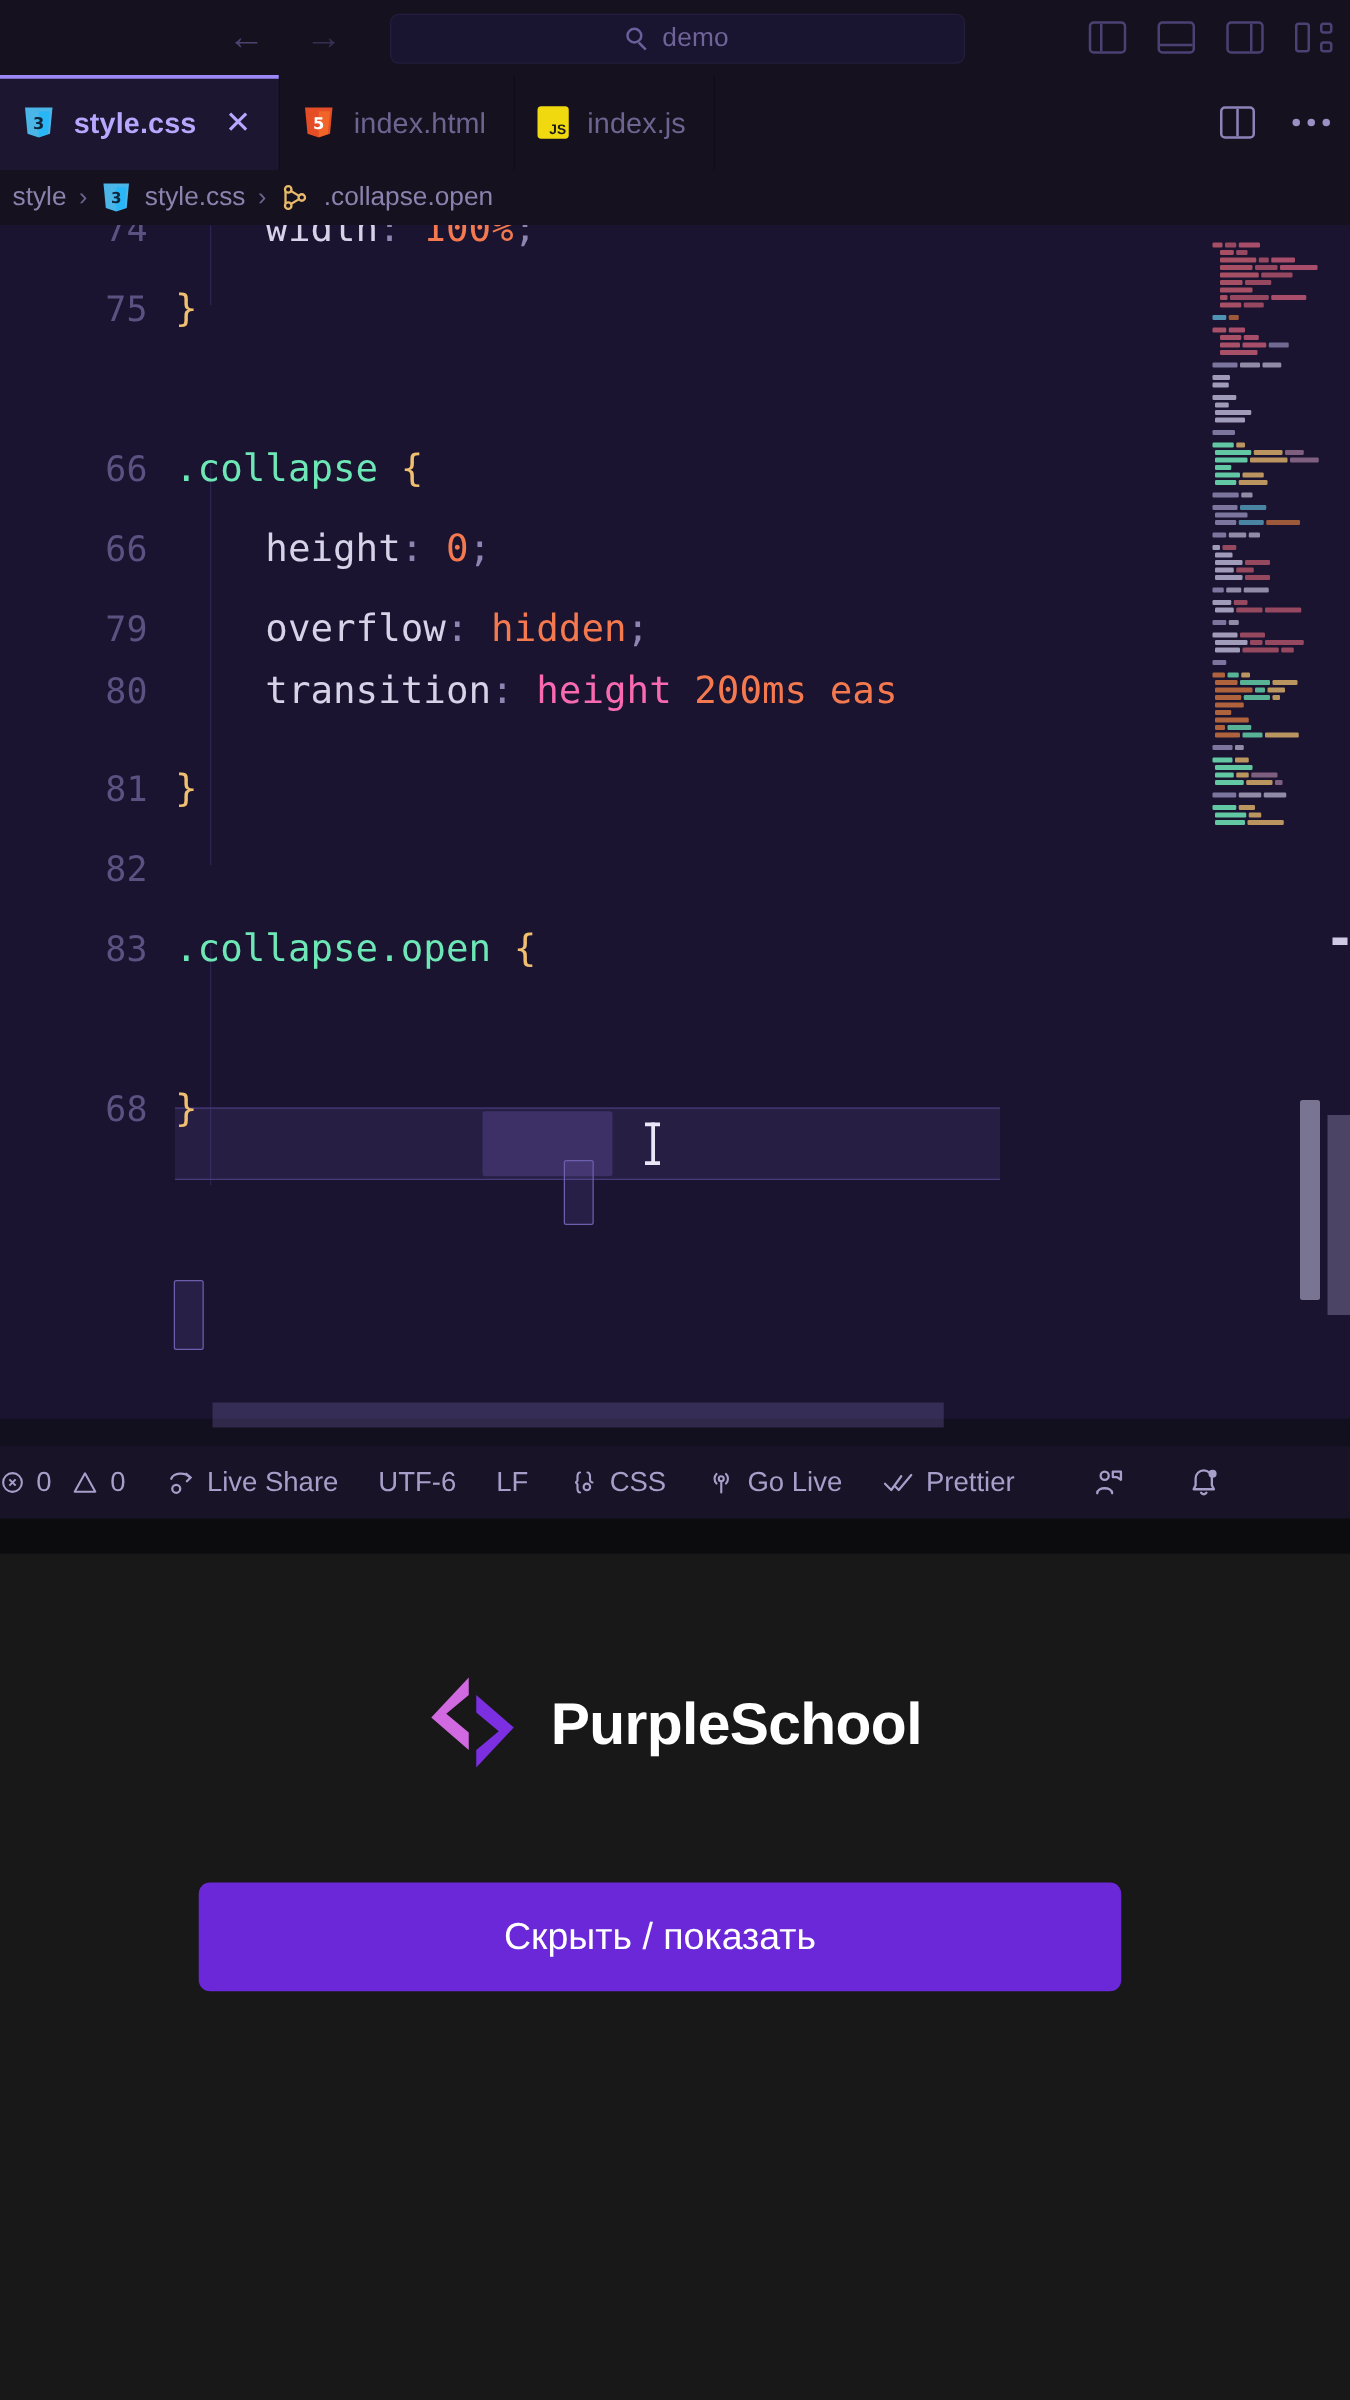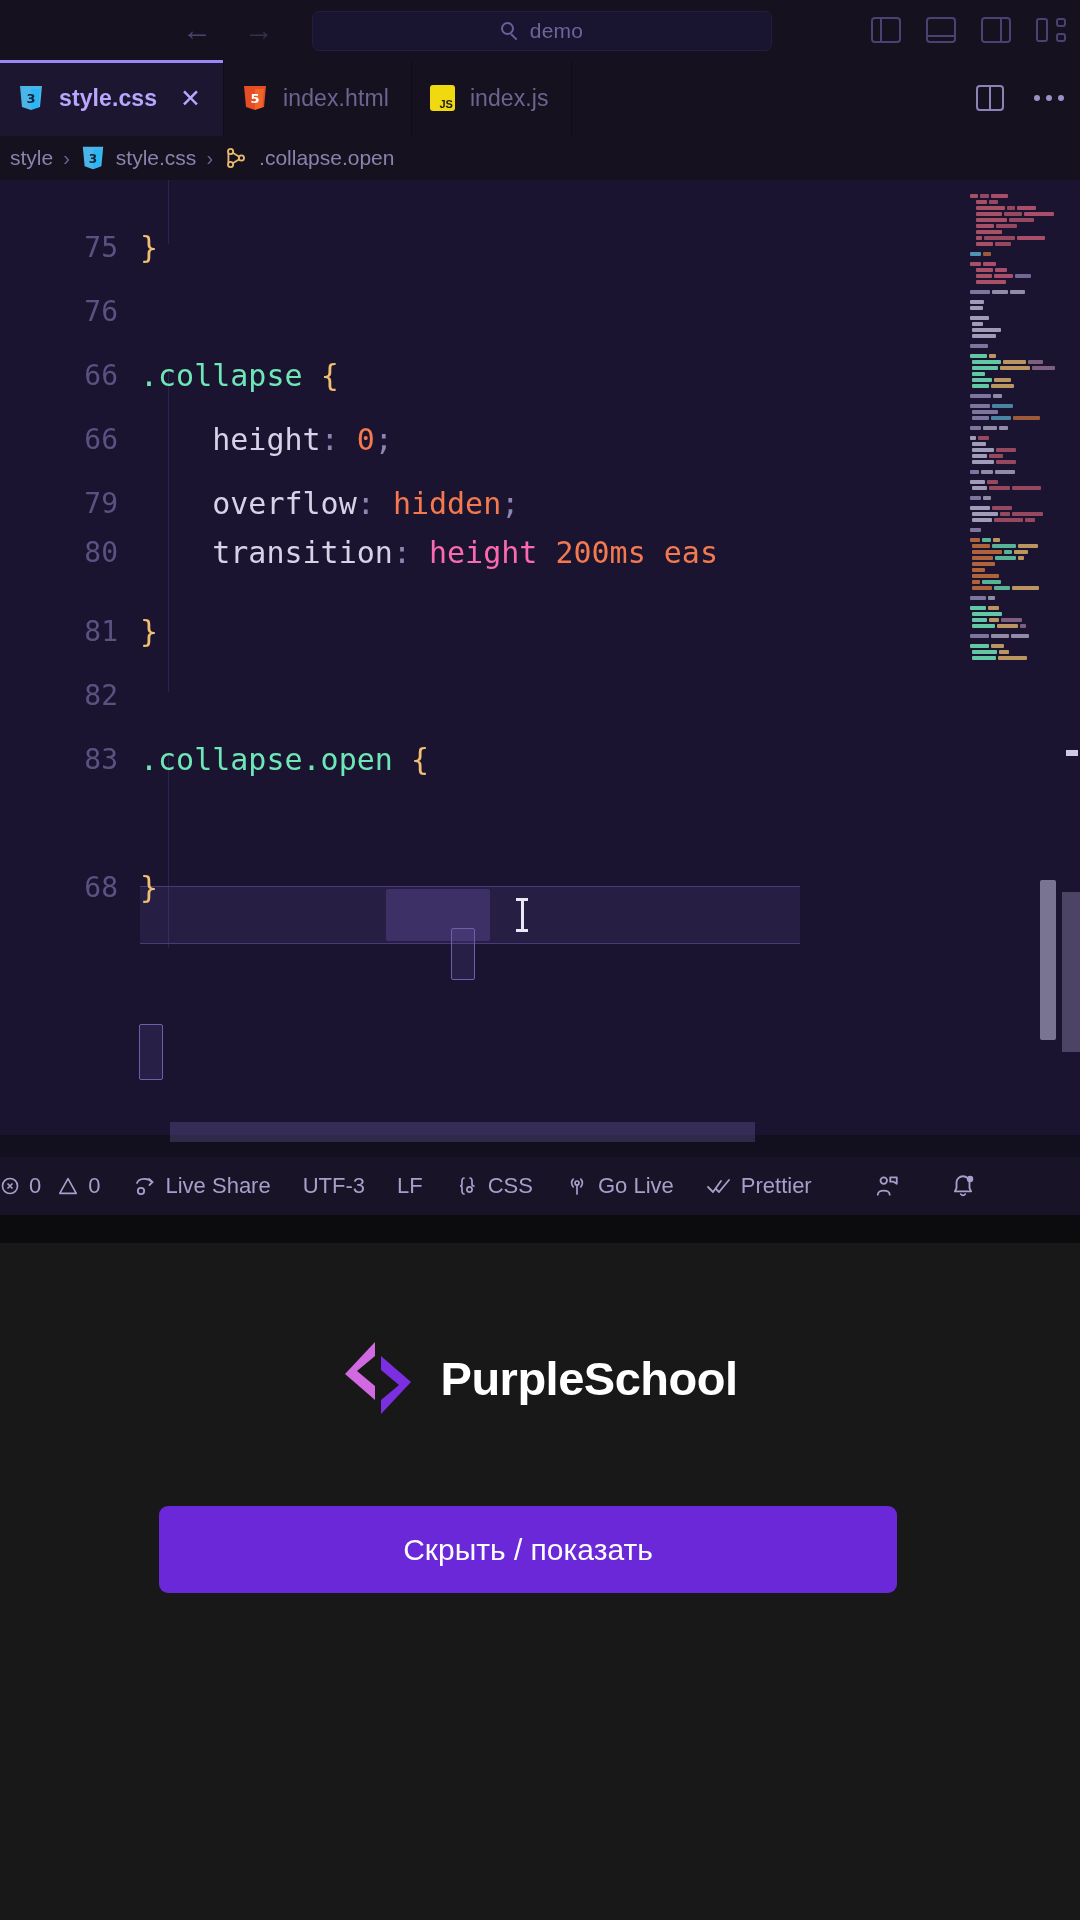--- a/index.html
+++ b/index.html
@@ -409,22 +409,22 @@
 
       <div class="guide" style="top:0;height:64px;"></div>
       <div class="guide" style="top:192px;height:320px;"></div>
       <div class="guide" style="top:576px;height:192px;"></div>
 
       <div class="cur-line-hl" style="top:706px;"></div>
 
       <div class="word-hl" style="left:386px; top:709px; width:104px; height:52px;"></div>
 
       <div class="code-area" style="top: -28px;">
+          <div class="row" style="top: 0px; position: absolute; left: 0px; width: 990px;"><span class="ln">74</span><span class="txt"><span class="c-dim">    </span><span class="c-prop">width</span><span class="c-pun">: </span><span class="c-num">100%</span><span class="c-pun">;</span></span></div>
           <div class="row" style="top: 64px; position: absolute; left: 0px; width: 990px;"><span class="ln">75</span><span class="txt"><span class="c-br">}</span></span></div>
-          <div class="row" style="top: 128px; position: absolute; left: 0px; width: 990px;"><span class="ln">76</span><span class="txt"></span></div>
           <div class="row" style="top: 192px; position: absolute; left: 0px; width: 990px;"><span class="ln">66</span><span class="txt"><span class="c-sel">.collapse</span><span class="c-dim"> </span><span class="c-br">{</span></span></div>
           <div class="row" style="top: 256px; position: absolute; left: 0px; width: 990px;"><span class="ln">66</span><span class="txt"><span class="c-dim">    </span><span class="c-prop">height</span><span class="c-pun">: </span><span class="c-num">0</span><span class="c-pun">;</span></span></div>
           <div class="row" style="top: 320px; position: absolute; left: 0px; width: 990px;"><span class="ln">79</span><span class="txt"><span class="c-dim">    </span><span class="c-prop">overflow</span><span class="c-pun">: </span><span class="c-num">hidden</span><span class="c-pun">;</span></span></div>
           <div class="row" style="top: 369px; position: absolute; left: 0px; width: 990px;"><span class="ln">80</span><span class="txt"><span class="c-dim">    </span><span class="c-prop">transition</span><span class="c-pun">: </span><span class="c-kw">height</span><span class="c-dim"> </span><span class="c-num">200ms</span><span class="c-dim"> </span><span class="c-num">eas</span></span></div>
           <div class="row" style="top: 448px; position: absolute; left: 0px; width: 990px;"><span class="ln">81</span><span class="txt"><span class="c-br">}</span></span></div>
           <div class="row" style="top: 512px; position: absolute; left: 0px; width: 990px;"><span class="ln">82</span><span class="txt"></span></div>
           <div class="row" style="top: 576px; position: absolute; left: 0px; width: 990px;"><span class="ln">83</span><span class="txt"><span class="c-sel">.collapse.open</span><span class="c-dim"> </span><span class="c-br">{</span></span></div>
           <div class="row" style="top: 704px; position: absolute; left: 0px; width: 990px;"><span class="ln">68</span><span class="txt"><span class="c-br">}</span></span></div>
         </div>
 
@@ -604,21 +604,21 @@
           <svg width="24" height="24" viewBox="0 0 24 24" fill="none" stroke="#a79fc9" stroke-width="1.8" stroke-linecap="round">
             <path d="M4 9 C6 4, 15 3.5, 19 8"></path>
               <path d="M16 5 L19.5 8 L16.5 11"></path>
             <circle cx="8" cy="17" r="3.2"></circle>
           </svg>
         </span>
         <span>Live Share</span>
       </div>
 
       <div class="sb-item">
-        <span>UTF-3</span>
+        <span>UTF-6</span>
       </div>
 
       <div class="sb-item">
         <span>LF</span>
       </div>
 
       <div class="sb-item">
         <span class="sb-icon">
           <svg width="24" height="24" viewBox="0 0 24 24" fill="none" stroke="#a79fc9" stroke-width="1.7" stroke-linecap="round">
             <path d="M9 4 C6.5 4 7 8 7 10 C7 11.5 5.5 12 5 12 C5.5 12 7 12.5 7 14 C7 16 6.5 20 9 20"></path>

